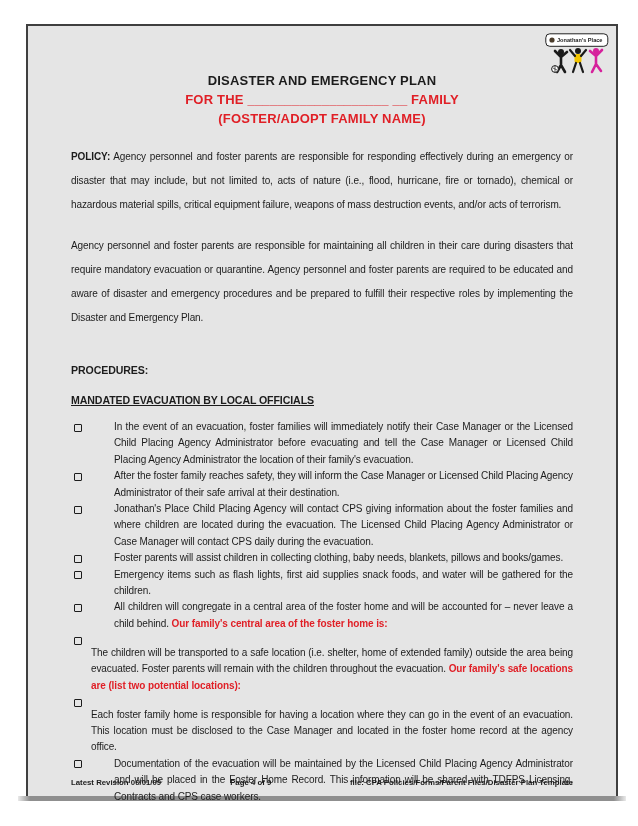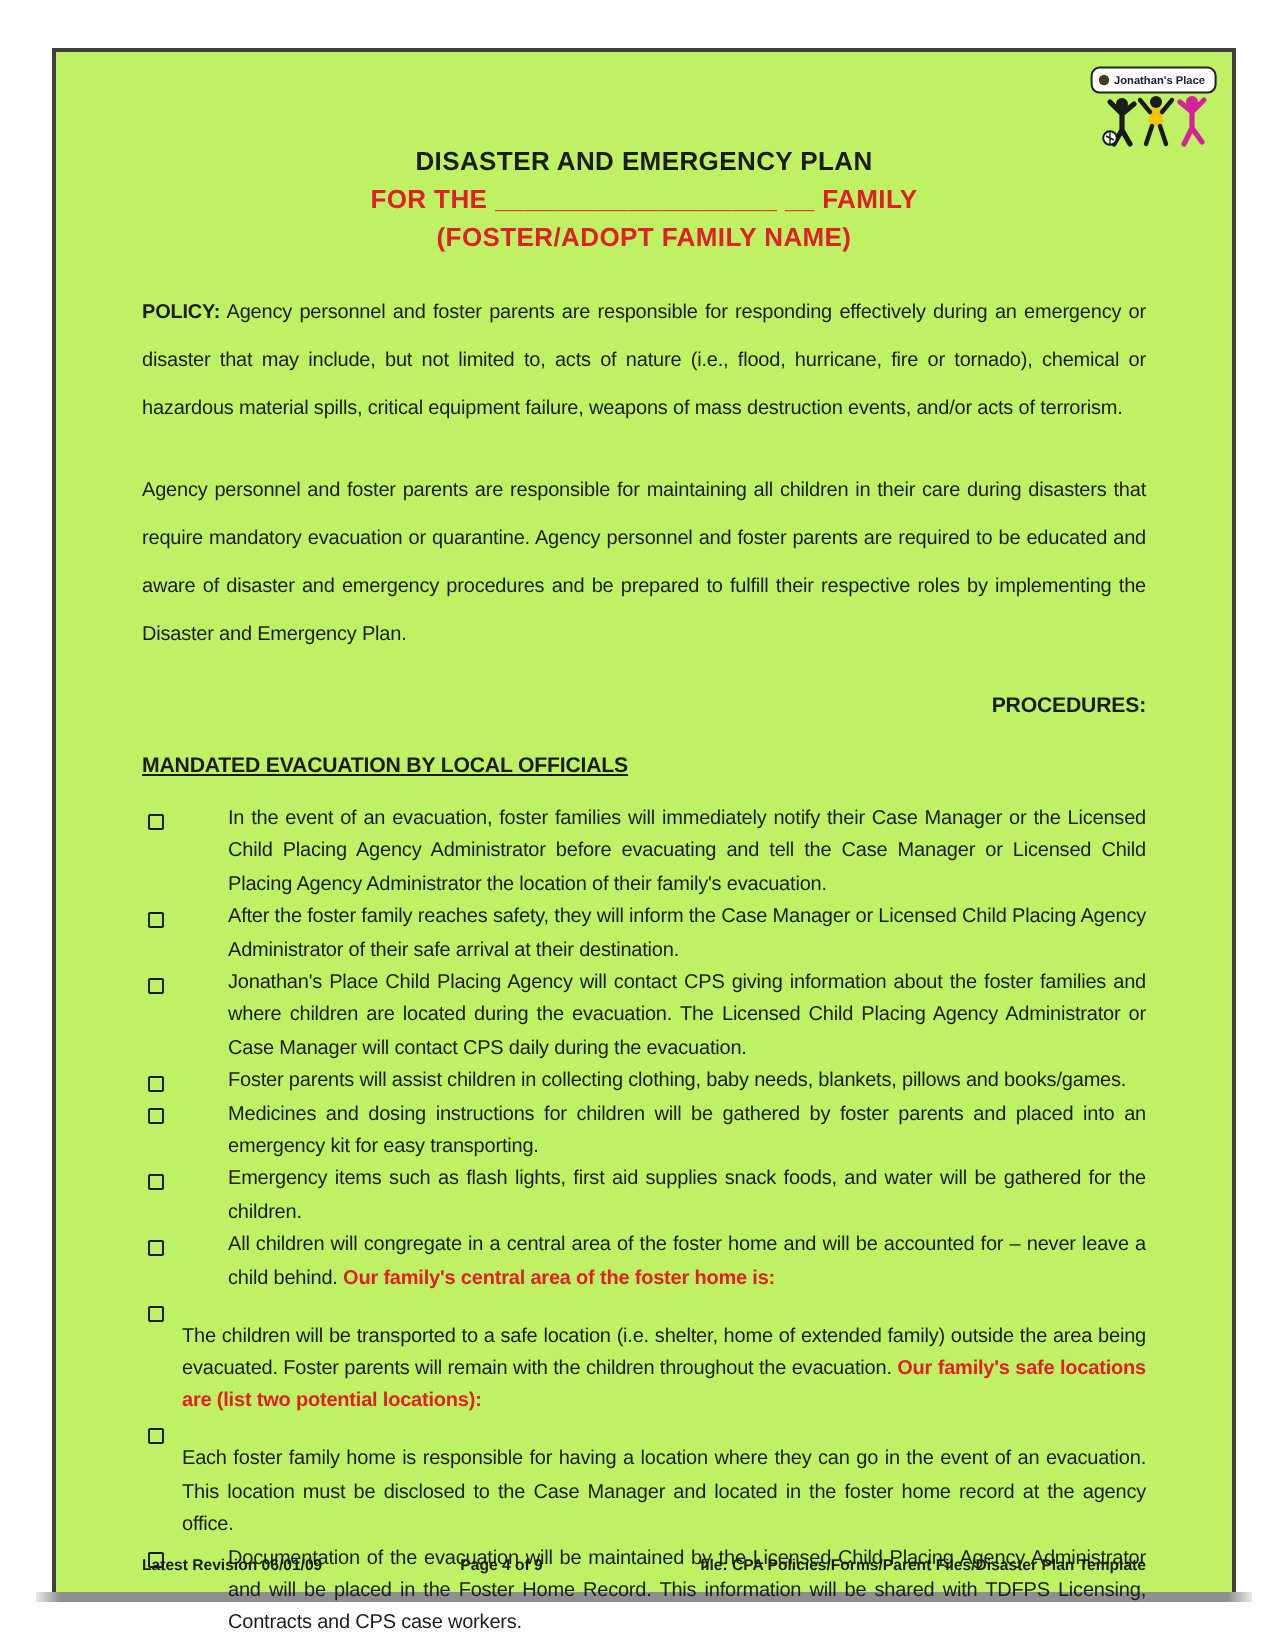--- a/index.html
+++ b/index.html
@@ -5,39 +5,39 @@
   html, body { margin:0; padding:0; }
   body {
     width:638px; height:826px; background:#ffffff;
     font-family:"Liberation Sans", sans-serif; color:#1c1c1c;
     -webkit-font-smoothing:antialiased;
   }
   .page {
     position:relative; box-sizing:border-box;
     width:592px; height:772px; margin:24px 0 0 26px;
     border:2px solid #3f3f3f; border-bottom:0;
-    padding:0 43px; background:#bef264;
+    padding:0 43px; background:#e5e5e5;
   }
   .logo {
     position:absolute; top:7px; right:7px; width:64px; height:42px;
   }
   .title-block { margin-top:47px; text-align:center; }
   .title-main { font-size:13px; font-weight:bold; letter-spacing:0.2px; }
   .title-red  { font-size:13px; font-weight:bold; color:#e01f26; margin-top:4px; letter-spacing:0.2px; }
 
   .para {
     font-size:10px; letter-spacing:-0.1px; line-height:24px;
     text-align:justify; text-align-last:left; margin:0;
   }
   .para-policy { margin-top:19px; }
   .para-2 { margin-top:17px; }
   .bold-label { font-weight:bold; }
 
   .heading { font-size:10.6px; font-weight:bold; letter-spacing:-0.1px; }
-  .heading-procedures { margin-top:17px;text-align:right; }
+  .heading-procedures { margin-top:34px; }
   .heading-mandated { text-decoration:underline; margin-top:18px; }
 
   ul.bullets { list-style:none; margin:13px 0 0 0; padding:0; }
   li.bullet {
     display:flex; font-size:10px; letter-spacing:-0.1px;
     line-height:16.4px; margin:0;
   }
   li.bullet .sq {
     flex:0 0 auto; width:6px; height:6px;
     border:1.4px solid #1c1c1c; border-radius:1px;
@@ -118,24 +118,20 @@
     <li class="bullet">
         <span class="sq"></span>
         <span class="btext"><span>Jonathan's Place Child Placing Agency will contact CPS giving information about the foster families and where children are located during the evacuation.  The Licensed Child Placing Agency Administrator or Case Manager will contact CPS daily during the evacuation.</span> <span class="red"></span></span>
       </li>
     <li class="bullet">
         <span class="sq"></span>
         <span class="btext"><span>Foster parents will assist children in collecting clothing, baby needs, blankets, pillows and books/games.</span> <span class="red"></span></span>
       </li>
     <li class="bullet">
         <span class="sq"></span>
-        <span class="btext"><span>Medicines and dosing instructions for children will be gathered by foster parents and placed into an emergency kit for easy transporting.</span> <span class="red"></span></span>
-      </li>
-    <li class="bullet">
-        <span class="sq"></span>
         <span class="btext"><span>Emergency items such as flash lights, first aid supplies snack foods, and water will be gathered for the children.</span> <span class="red"></span></span>
       </li>
     <li class="bullet">
         <span class="sq"></span>
         <span class="btext"><span>All children will congregate in a central area of the foster home and will be accounted for – never leave a child behind.</span> <span class="red">Our family's central area of the foster home is:</span></span>
       </li>
     <li class="bullet gap">
         <span class="sq"></span>
         <span class="btext"><span>The children will be transported to a safe location (i.e. shelter, home of extended family) outside the area being evacuated.  Foster parents will remain with the children throughout the evacuation.</span> <span class="red">Our family's safe locations are (list two potential locations):</span></span>
       </li>

